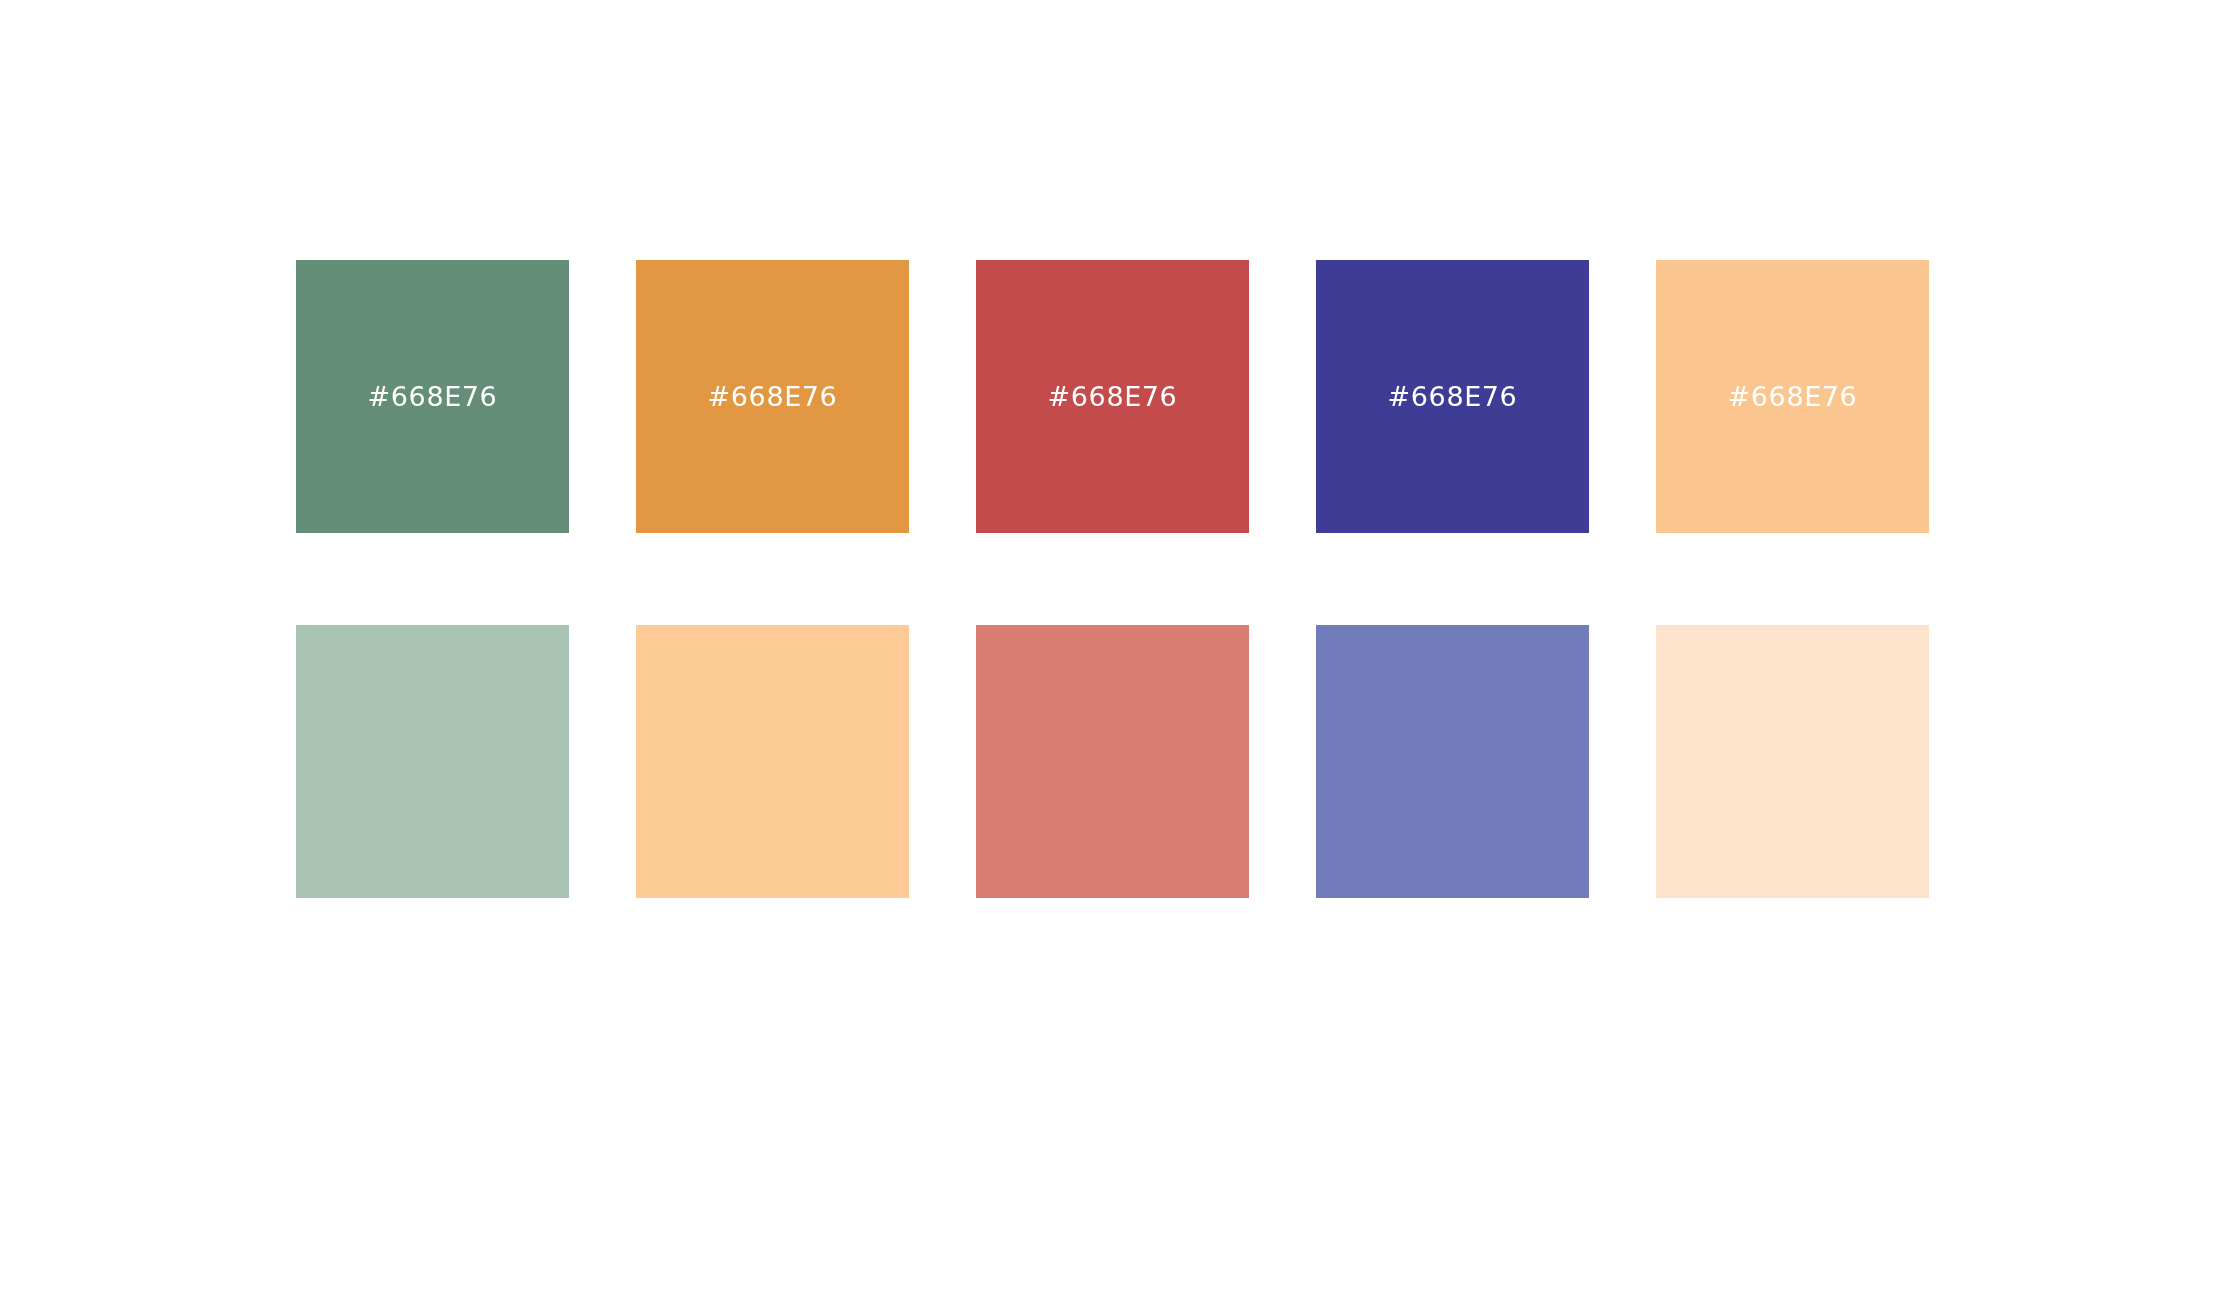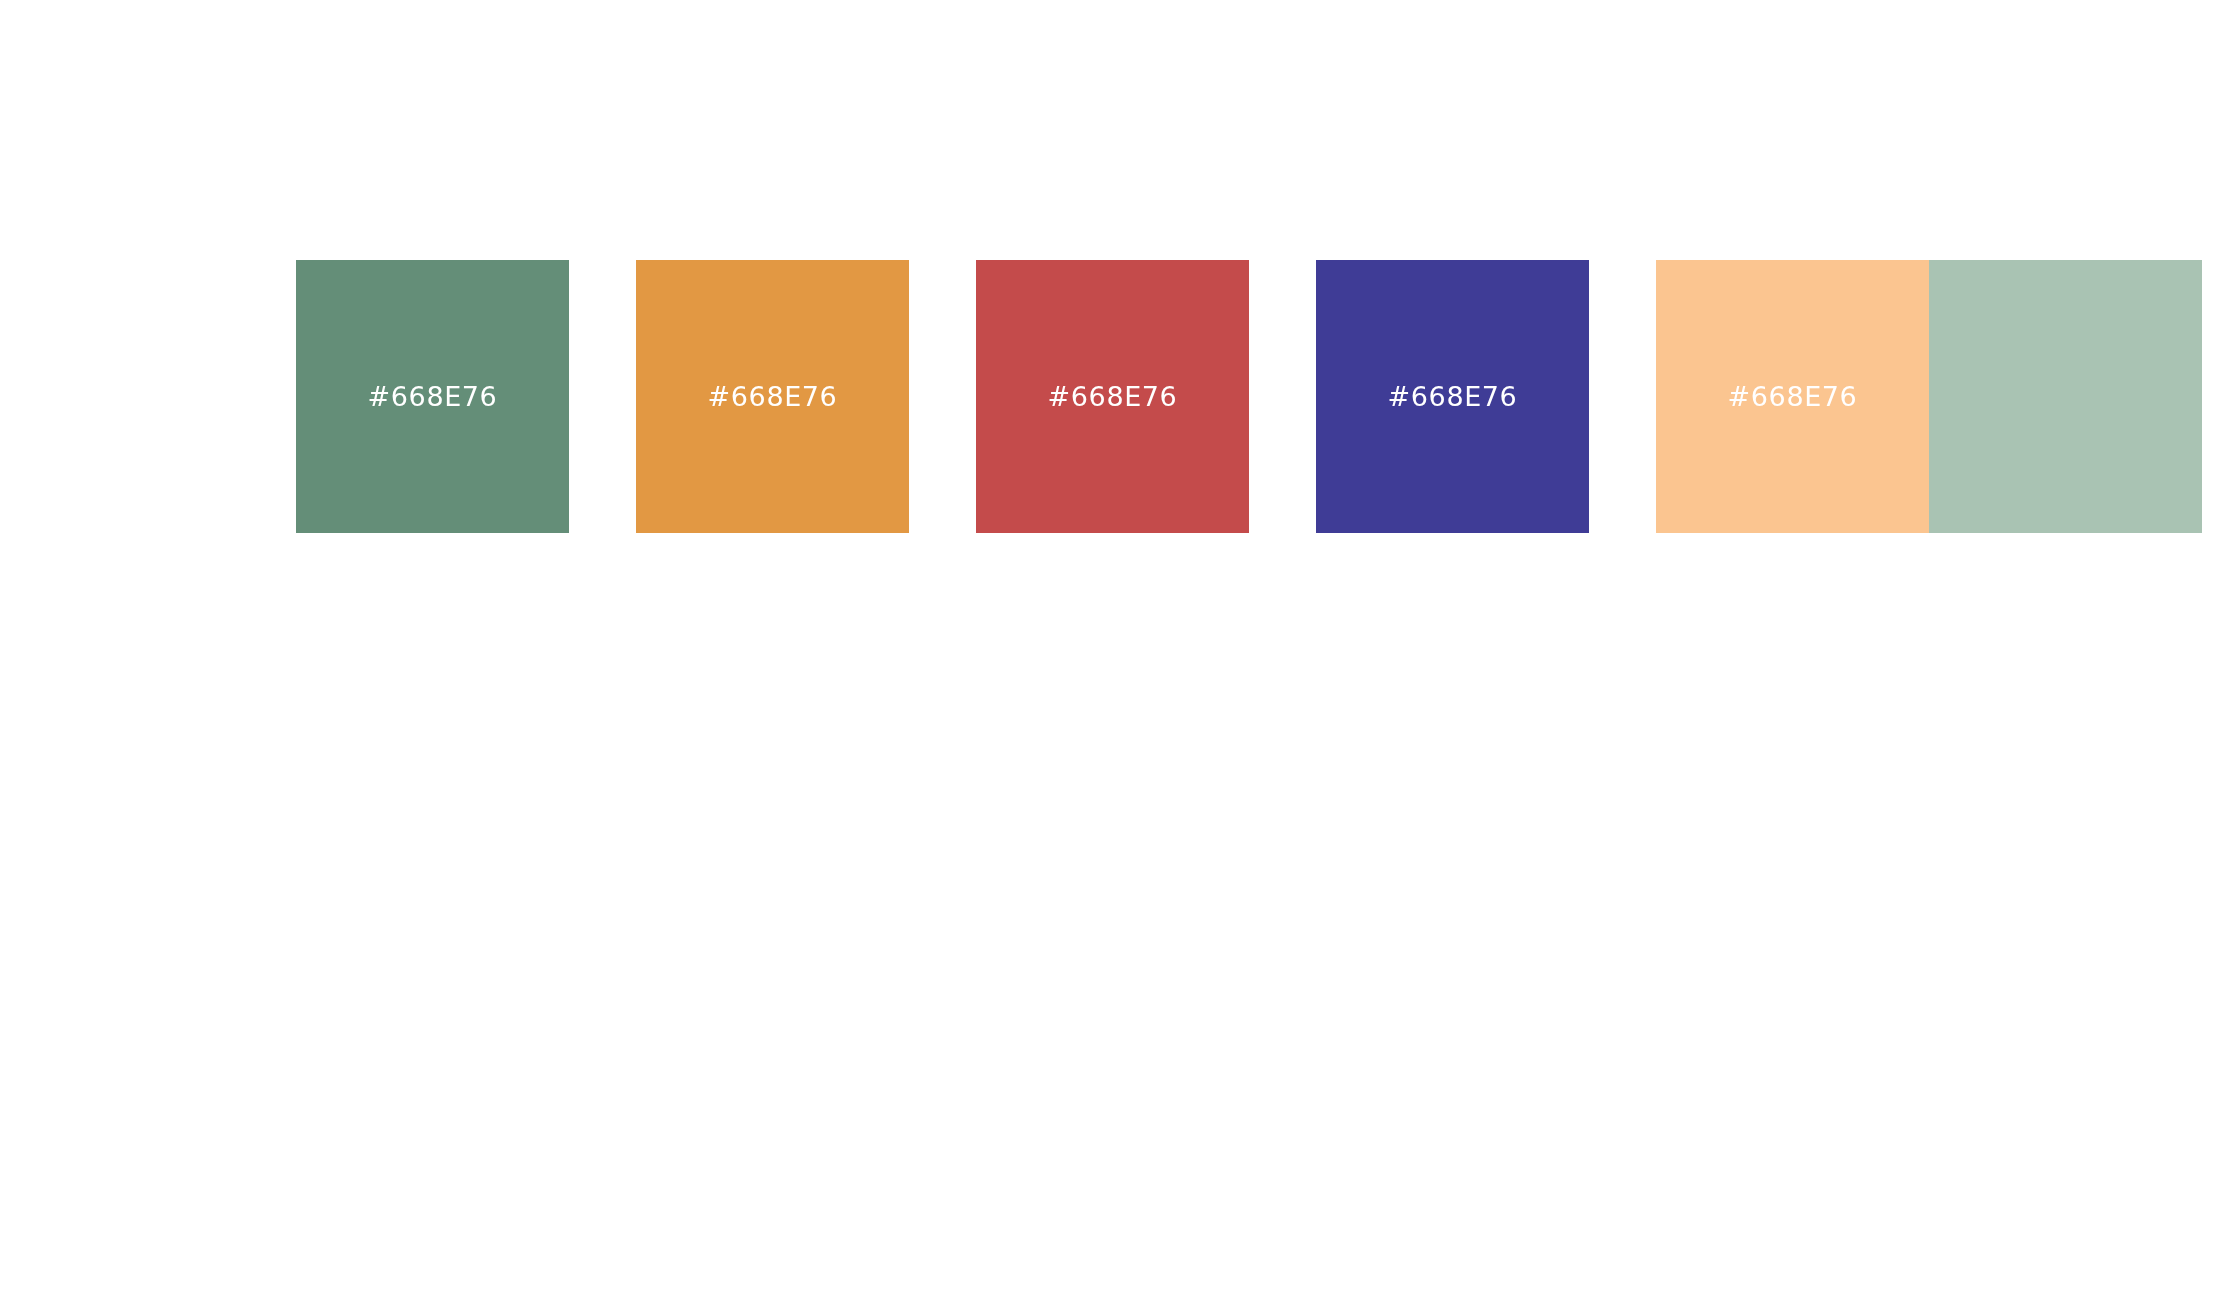--- a/index.html
+++ b/index.html
@@ -21,21 +21,21 @@
     top: 0;
     width: 2226px;
     height: 1292px;
   }
   .palette-grid {
     position: absolute;
     left: 296px;
     top: 260px;
     width: 1634px;
     display: flex;
-    flex-direction: row;
+    flex-direction: column;
     row-gap: 92px;
   }
   .swatch-row {
     display: flex;
     flex-direction: row;
     column-gap: 67px;
   }
   .swatch {
     width: 273px;
     height: 273px;

